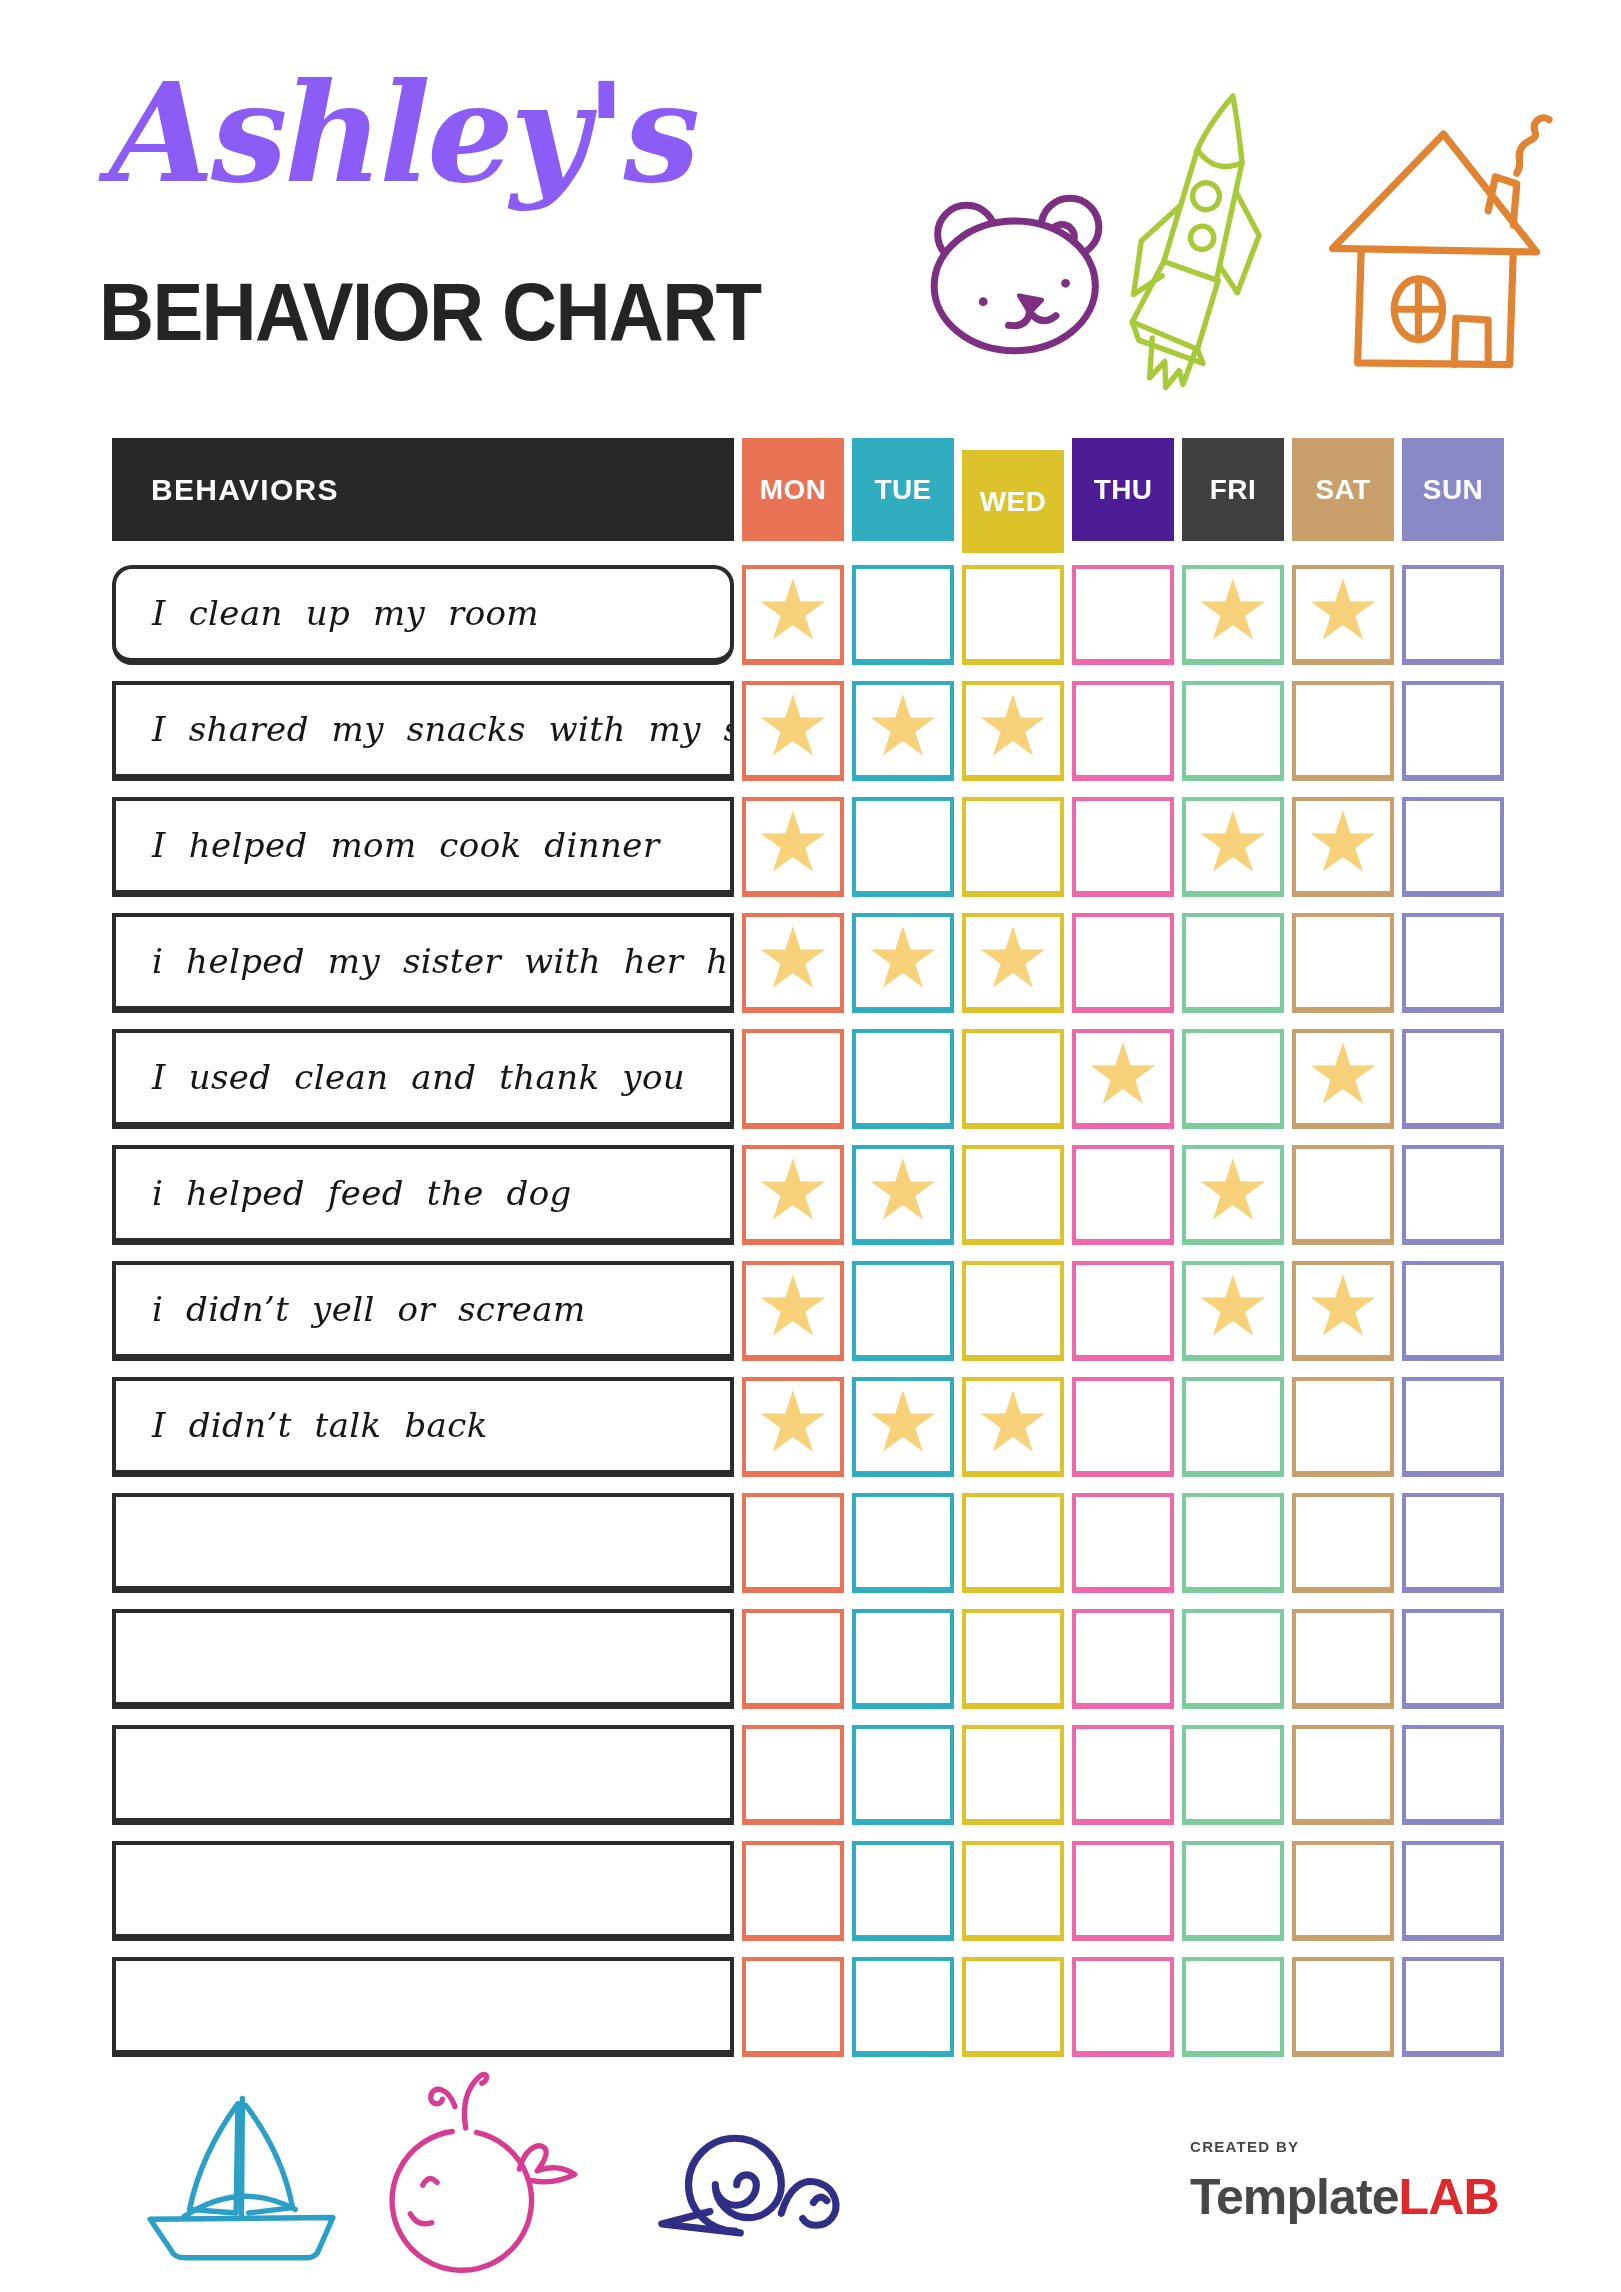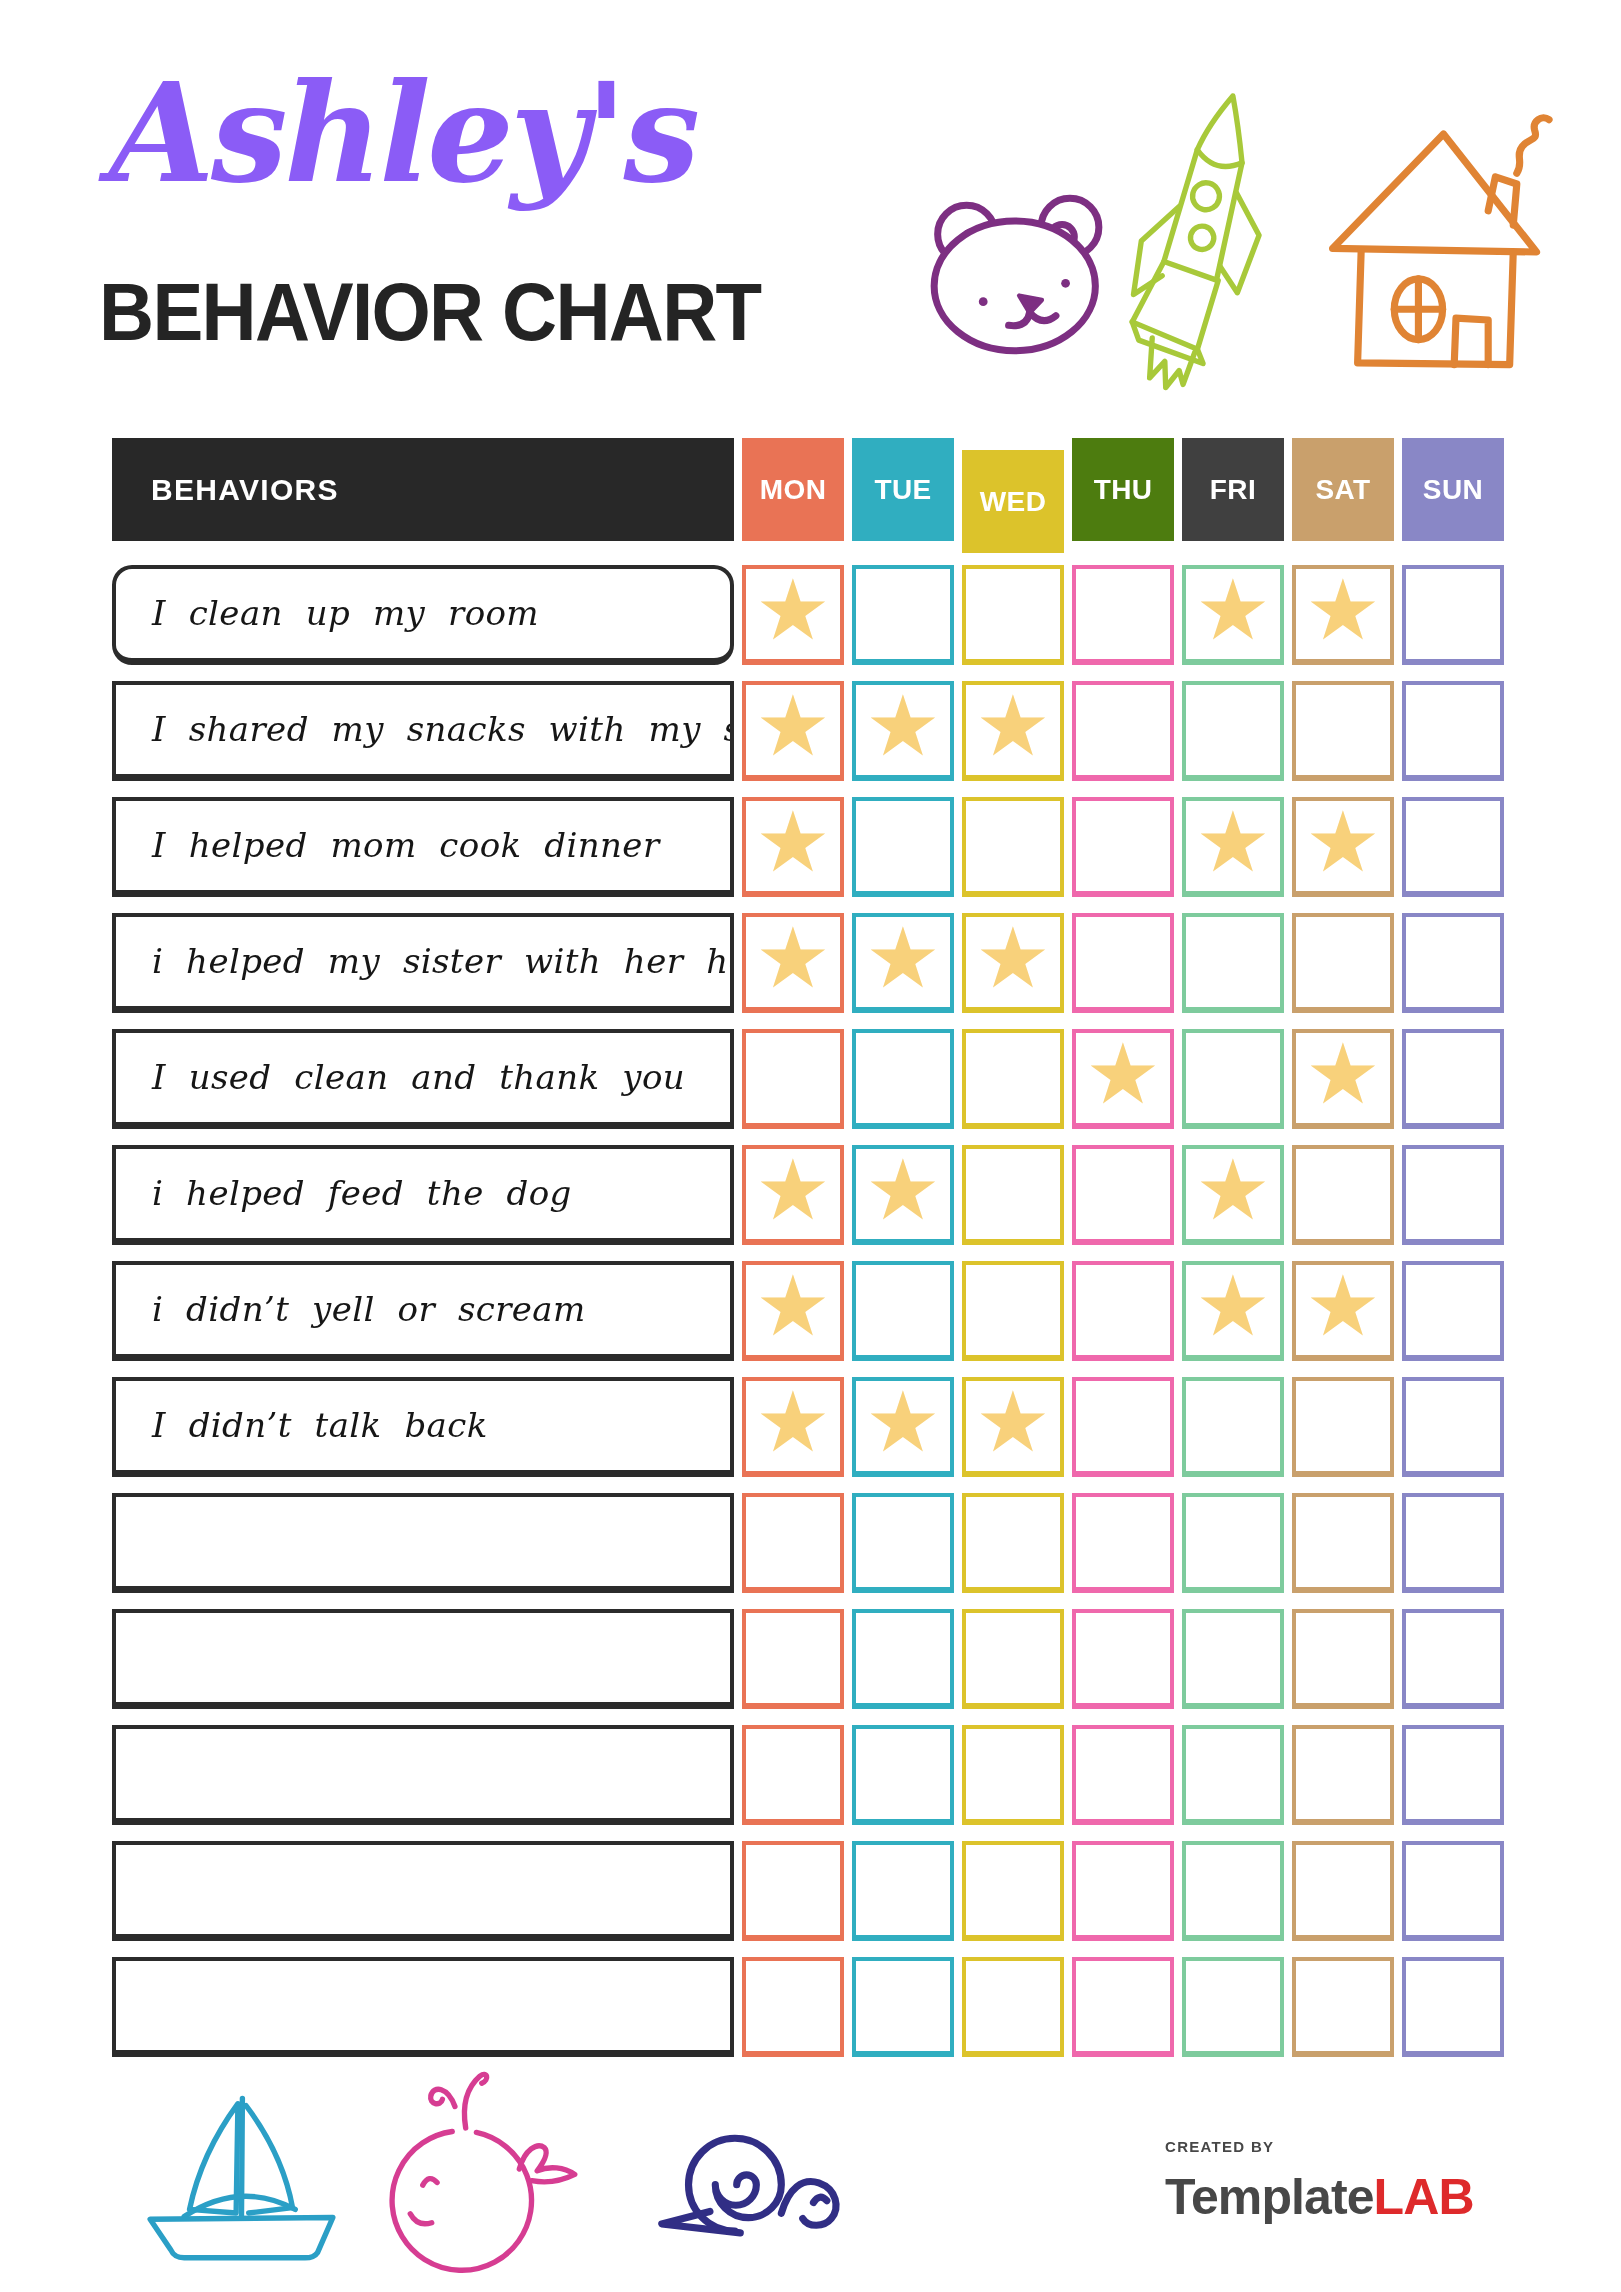--- a/index.html
+++ b/index.html
@@ -49,21 +49,21 @@
     white-space:nowrap; overflow:hidden;
   }
   .cell {
     box-sizing:border-box; height:100px; background:#fff;
     border:4.5px solid #ccc; border-bottom-width:6.3px;
     display:flex; align-items:center; justify-content:center;
   }
   .star { font-family:"DejaVu Sans", sans-serif; font-size:84px; line-height:1; margin-top:-7.2px; }
 
   
-  .logo { position:absolute; left:1165px; top:2139px; line-height:1; }
+  .logo { position:absolute; left:1190px; top:2139px; line-height:1; }
   .created-by { font-size:15px; font-weight:700; letter-spacing:1.3px; }
   .brand { font-size:50px; font-weight:700; letter-spacing:-0.9px; margin-top:18px; white-space:nowrap; }
 </style>
 </head>
 <body>
 
 <div class="page">
 
   <div class="script-title" style="color: #8b5cf6;">Ashley's</div>
   <div class="subtitle" style="color: rgb(36, 36, 36);">BEHAVIOR CHART</div>
@@ -110,21 +110,21 @@
     </g>
   </svg>
 
   <div class="chart">
     <div class="grid-row">
       <div class="behaviors-head" style="background: rgb(40, 40, 40);">BEHAVIORS</div>
 
     <div class="day-head" style="background: rgb(233, 115, 85);">MON</div>
         <div class="day-head" style="background: rgb(48, 174, 192);">TUE</div>
         <div class="day-head" style="background: rgb(220, 195, 43); margin-top: 12px;">WED</div>
-        <div class="day-head" style="background: #4d7c0f;">THU</div>
+        <div class="day-head" style="background: #4c1d95;">THU</div>
         <div class="day-head" style="background: #404040;">FRI</div>
         <div class="day-head" style="background: rgb(201, 160, 108);">SAT</div>
         <div class="day-head" style="background: rgb(137, 135, 198);">SUN</div>
       </div>
     <div class="rows">
 
     <div class="grid-row row">
           <div class="row-label" style="border-color: rgb(43, 43, 43); border-radius: 20px;">I clean up my room</div>
           <div class="cell" style="border-color: rgb(233, 115, 85);">
             <span class="star" style="color: rgb(248, 209, 123);">★</span>

